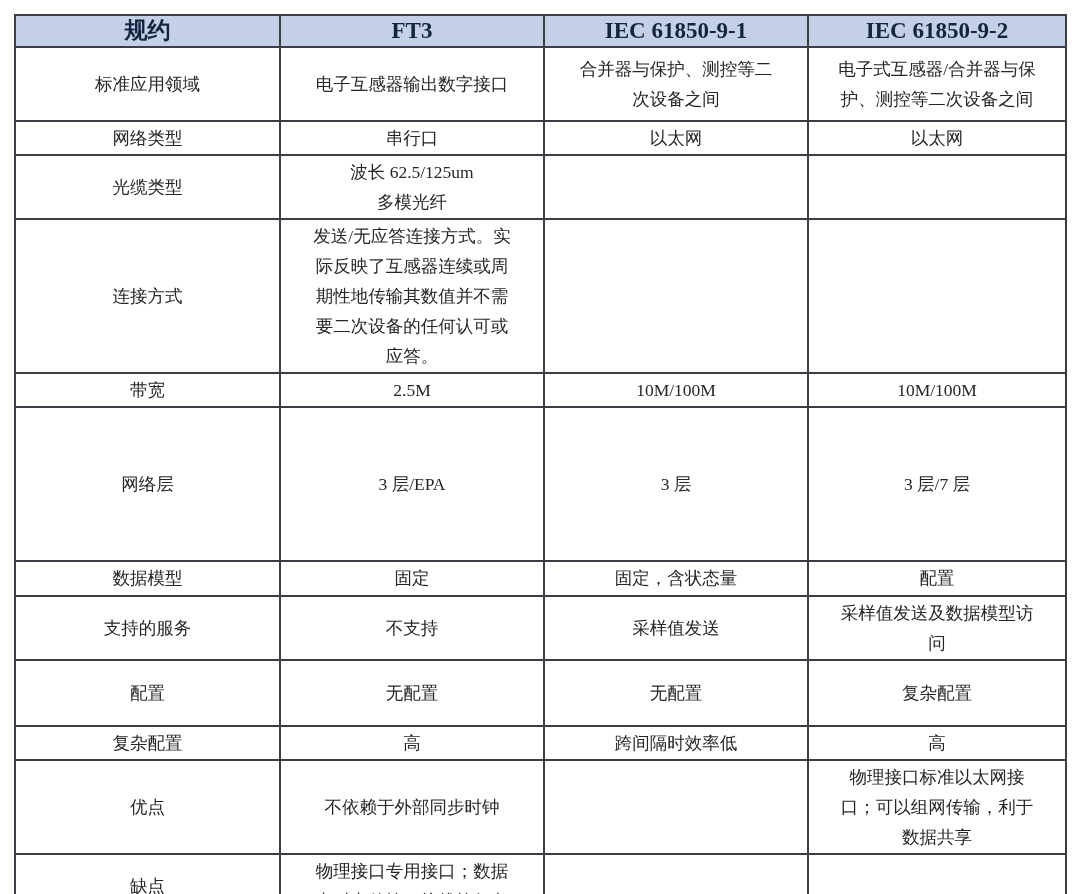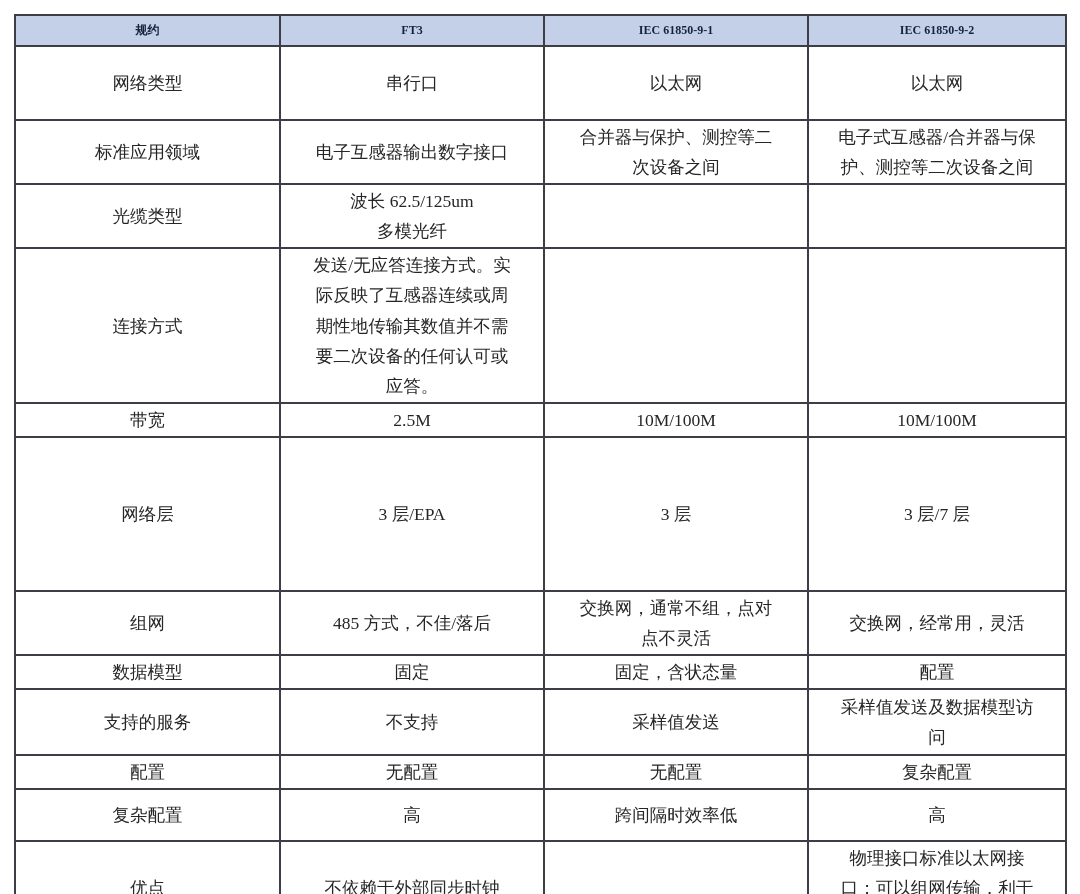--- a/index.html
+++ b/index.html
@@ -35,21 +35,21 @@
     color: #262626;
     padding: 1px 9px;
     white-space: pre-line;
     overflow: hidden;
     box-sizing: border-box;
   }
   .cmp thead th {
     background: #c3d0e8;
     color: #16233f;
     font-weight: bold;
-    font-size: 12px;
+    font-size: 23px;
     line-height: 1.2;
     white-space: nowrap;
   }
   thead tr            { height: 31px; }
   tbody tr:nth-child(1)  { height: 74px; }
   tbody tr:nth-child(2)  { height: 28px; }
   tbody tr:nth-child(3)  { height: 29px; }
   tbody tr:nth-child(4)  { height: 69px; margin-top: 16px; }
   tbody tr:nth-child(5)  { height: 31px; }
   tbody tr:nth-child(6)  { height: 154px; }
@@ -77,32 +77,32 @@
     <thead>
       <tr>
         <th>规约</th>
         <th>FT3</th>
         <th>IEC 61850-9-1</th>
         <th>IEC 61850-9-2</th>
       </tr>
     </thead>
     <tbody>
       <tr>
-        <td>网络类型</td>
-        <td>串行口</td>
-        <td>以太网</td>
-        <td>以太网</td>
-      </tr>
-      <tr>
         <td>标准应用领域</td>
         <td>电子互感器输出数字接口</td>
         <td>合并器与保护、测控等二
 次设备之间</td>
         <td>电子式互感器/合并器与保
 护、测控等二次设备之间</td>
+      </tr>
+      <tr>
+        <td>网络类型</td>
+        <td>串行口</td>
+        <td>以太网</td>
+        <td>以太网</td>
       </tr>
       <tr>
         <td>光缆类型</td>
         <td>波长 62.5/125um
 多模光纤</td>
         <td></td>
         <td></td>
       </tr>
       <tr>
         <td>连接方式</td>
@@ -118,27 +118,20 @@
         <td>带宽</td>
         <td>2.5M</td>
         <td>10M/100M</td>
         <td>10M/100M</td>
       </tr>
       <tr>
         <td>网络层</td>
         <td>3 层/EPA</td>
         <td>3 层</td>
         <td>3 层/7 层</td>
-      </tr>
-      <tr>
-        <td>组网</td>
-        <td>485 方式，不佳/落后</td>
-        <td>交换网，通常不组，点对
-点不灵活</td>
-        <td>交换网，经常用，灵活</td>
       </tr>
       <tr>
         <td>数据模型</td>
         <td>固定</td>
         <td>固定，含状态量</td>
         <td>配置</td>
       </tr>
       <tr>
         <td>支持的服务</td>
         <td>不支持</td>

